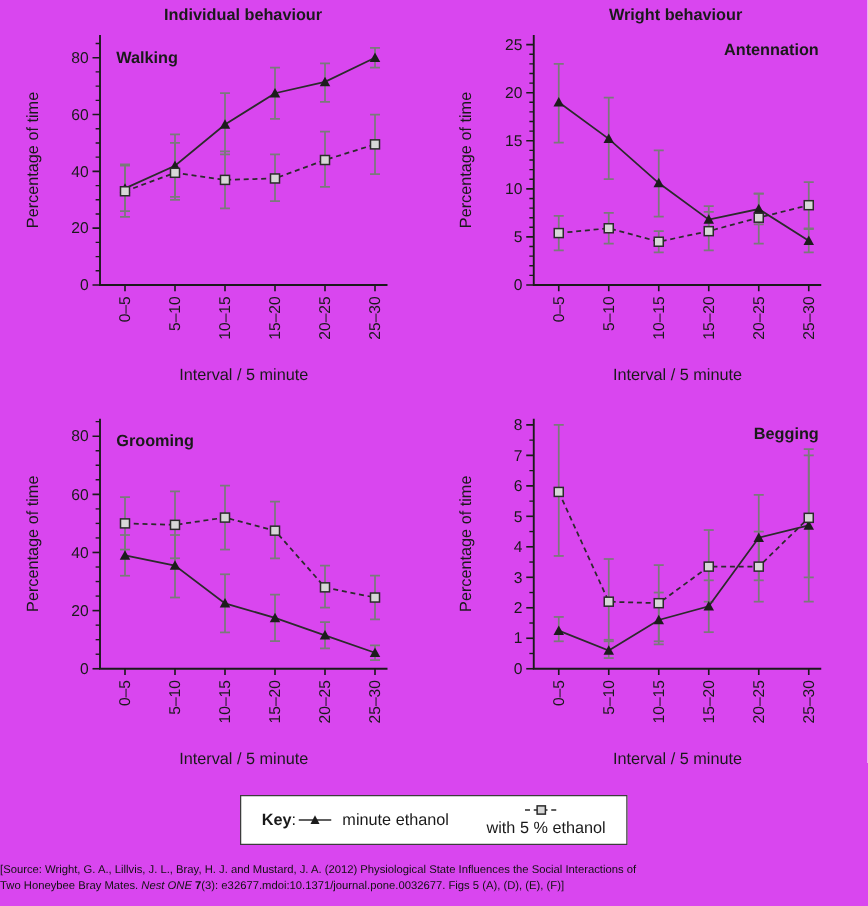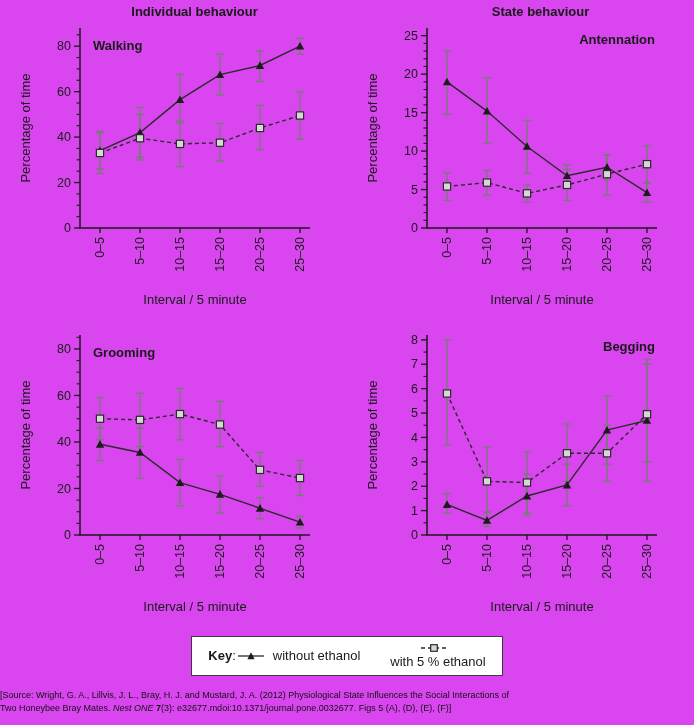--- a/index.html
+++ b/index.html
@@ -24,21 +24,21 @@
   .source .it { font-style:italic; }
   .source .b { font-weight:bold; }
 </style>
 </head>
 <body>
 
 <div class="figure">
 
   <div class="headers">
     <div class="col-header left">Individual behaviour</div>
-    <div class="col-header right">State behaviour</div>
+    <div class="col-header right">Wright behaviour</div>
   </div>
 
   <div class="grid">
     <svg class="chart" viewBox="0 0 347 294">
         <path d="M 80 8 L 80 208 L 310 208" fill="none" stroke="#1a1a1a" stroke-width="1.5"></path>
         <line x1="74" x2="80" y1="208" y2="208" stroke="#1a1a1a" stroke-width="1.3"></line>
         <text x="71" y="212.2" text-anchor="end" font-size="12.5" fill="#1a1a1a">0</text>
         <line x1="74" x2="80" y1="162.54545454545456" y2="162.54545454545456" stroke="#1a1a1a" stroke-width="1.3"></line>
         <text x="71" y="166.74545454545455" text-anchor="end" font-size="12.5" fill="#1a1a1a">20</text>
         <line x1="74" x2="80" y1="117.0909090909091" y2="117.0909090909091" stroke="#1a1a1a" stroke-width="1.3"></line>
@@ -414,21 +414,21 @@
   </div>
 
   <div class="key-row">
     <div class="key-box">
       <span class="key-title"><b>Key</b><span>:</span></span>
       <span class="key-entry">
         <svg width="30" height="12" viewBox="0 0 30 12">
           <line x1="2" y1="6" x2="28" y2="6" stroke="#2b2b2b" stroke-width="1.3"></line>
           <path d="M 15 2.2 L 18.6 9.2 L 11.4 9.2 Z" fill="#1c1c1c"></path>
         </svg>
-        <span>without ethanol</span>
+        <span>minute ethanol</span>
       </span>
       <span class="key-entry">
         <svg width="30" height="12" viewBox="0 0 30 12">
           <line x1="2" y1="6" x2="28" y2="6" stroke="#2b2b2b" stroke-width="1.3" stroke-dasharray="4 3"></line>
           <rect x="11.7" y="2.7" width="6.6" height="6.6" fill="#d7d7d7" stroke="#2b2b2b" stroke-width="1.2"></rect>
         </svg>
         <span>with 5 % ethanol</span>
       </span>
     </div>
   </div>

